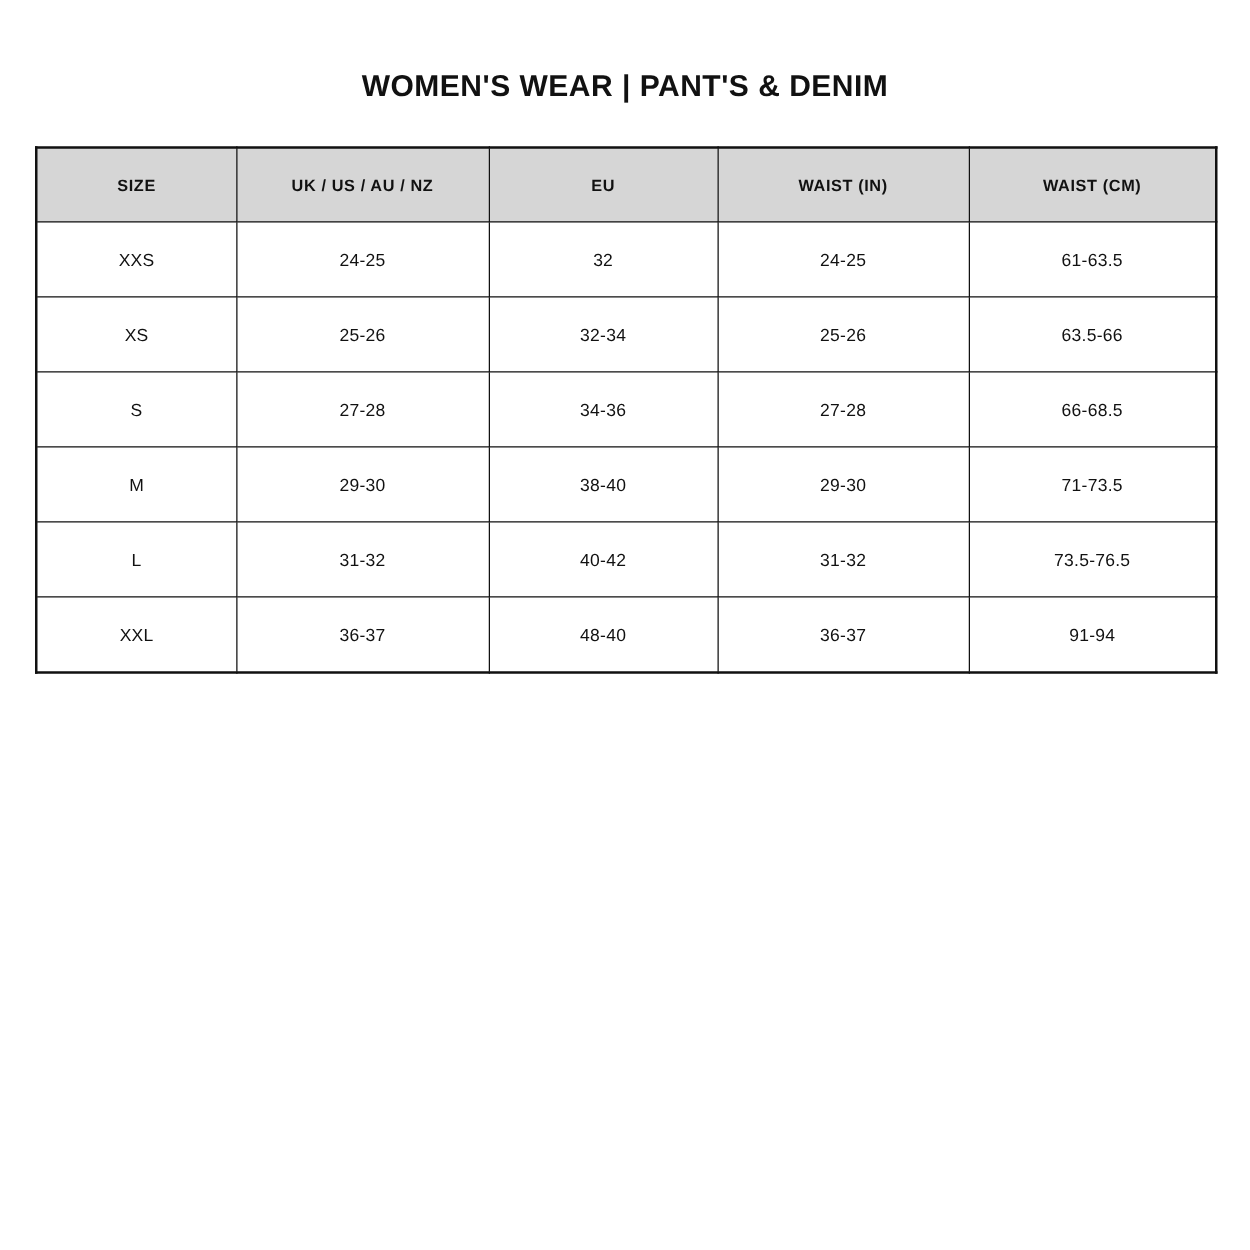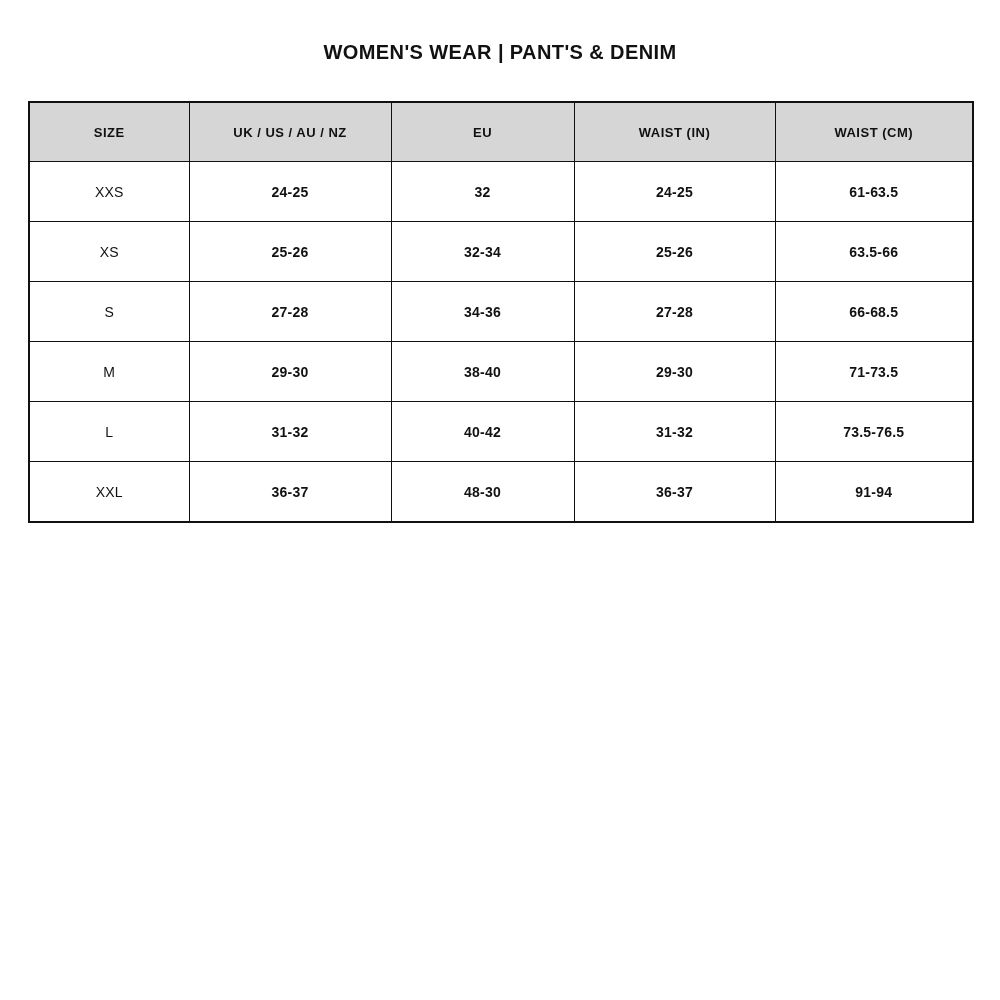--- a/index.html
+++ b/index.html
@@ -15,25 +15,25 @@
     overflow: hidden;
   }
   .page {
     width: 1000px;
     height: 1000px;
     position: relative;
     box-sizing: border-box;
   }
   .title {
     text-align: center;
-    font-size: 20px;
+    font-size: 24px;
     font-weight: bold;
     letter-spacing: 0.4px;
     color: #111111;
-    margin: 0;
+    margin: 16px;
     padding-top: 40px;
     padding-bottom: 0;
     line-height: 1.2;
   }
   .table-wrap {
     position: absolute;
     left: 28px;
     top: 101px;
     width: 988px;
   }
@@ -53,21 +53,21 @@
   }
   table.size-chart thead th {
     background: #d6d6d6;
     font-weight: bold;
     height: 56px;
     letter-spacing: 0.5px;
     font-size: 13px;
   }
   table.size-chart tbody td {
     height: 57px;
-    font-weight: bold;
+    font-weight: normal;
     background: #ffffff;
     letter-spacing: 0.2px;
   }
   table.size-chart tbody td.size-cell {
     font-weight: normal;
   }
   col.c0 { width: 160px; }
   col.c1 { width: 202px; }
   col.c2 { width: 183px; }
   col.c3 { width: 201px; }
@@ -130,21 +130,21 @@
         <tr>
           <td class="size-cell">L</td>
           <td>31-32</td>
           <td>40-42</td>
           <td>31-32</td>
           <td>73.5-76.5</td>
         </tr>
         <tr>
           <td class="size-cell">XXL</td>
           <td>36-37</td>
-          <td>48-30</td>
+          <td>48-40</td>
           <td>36-37</td>
           <td>91-94</td>
         </tr>
       </tbody>
     </table>
   </div>
 
 </div>
 
 </body></html>

